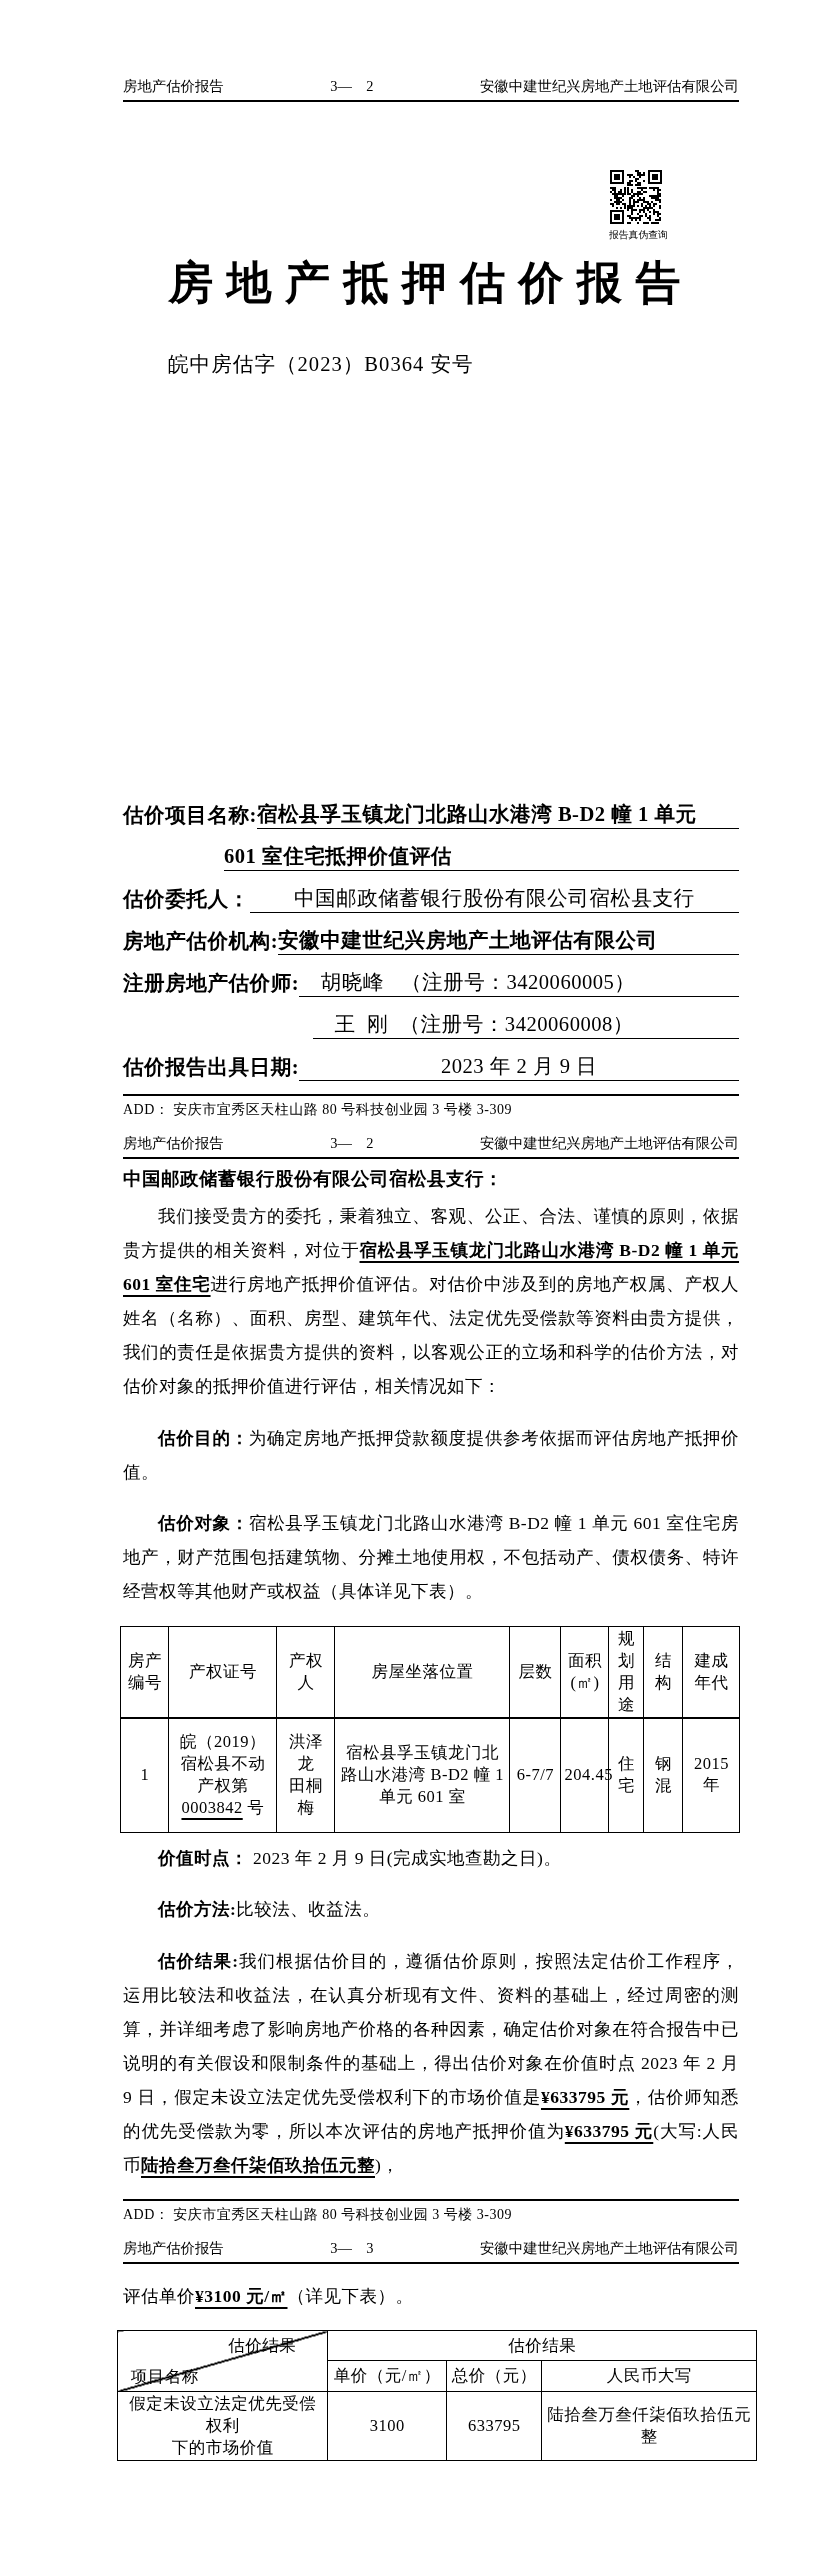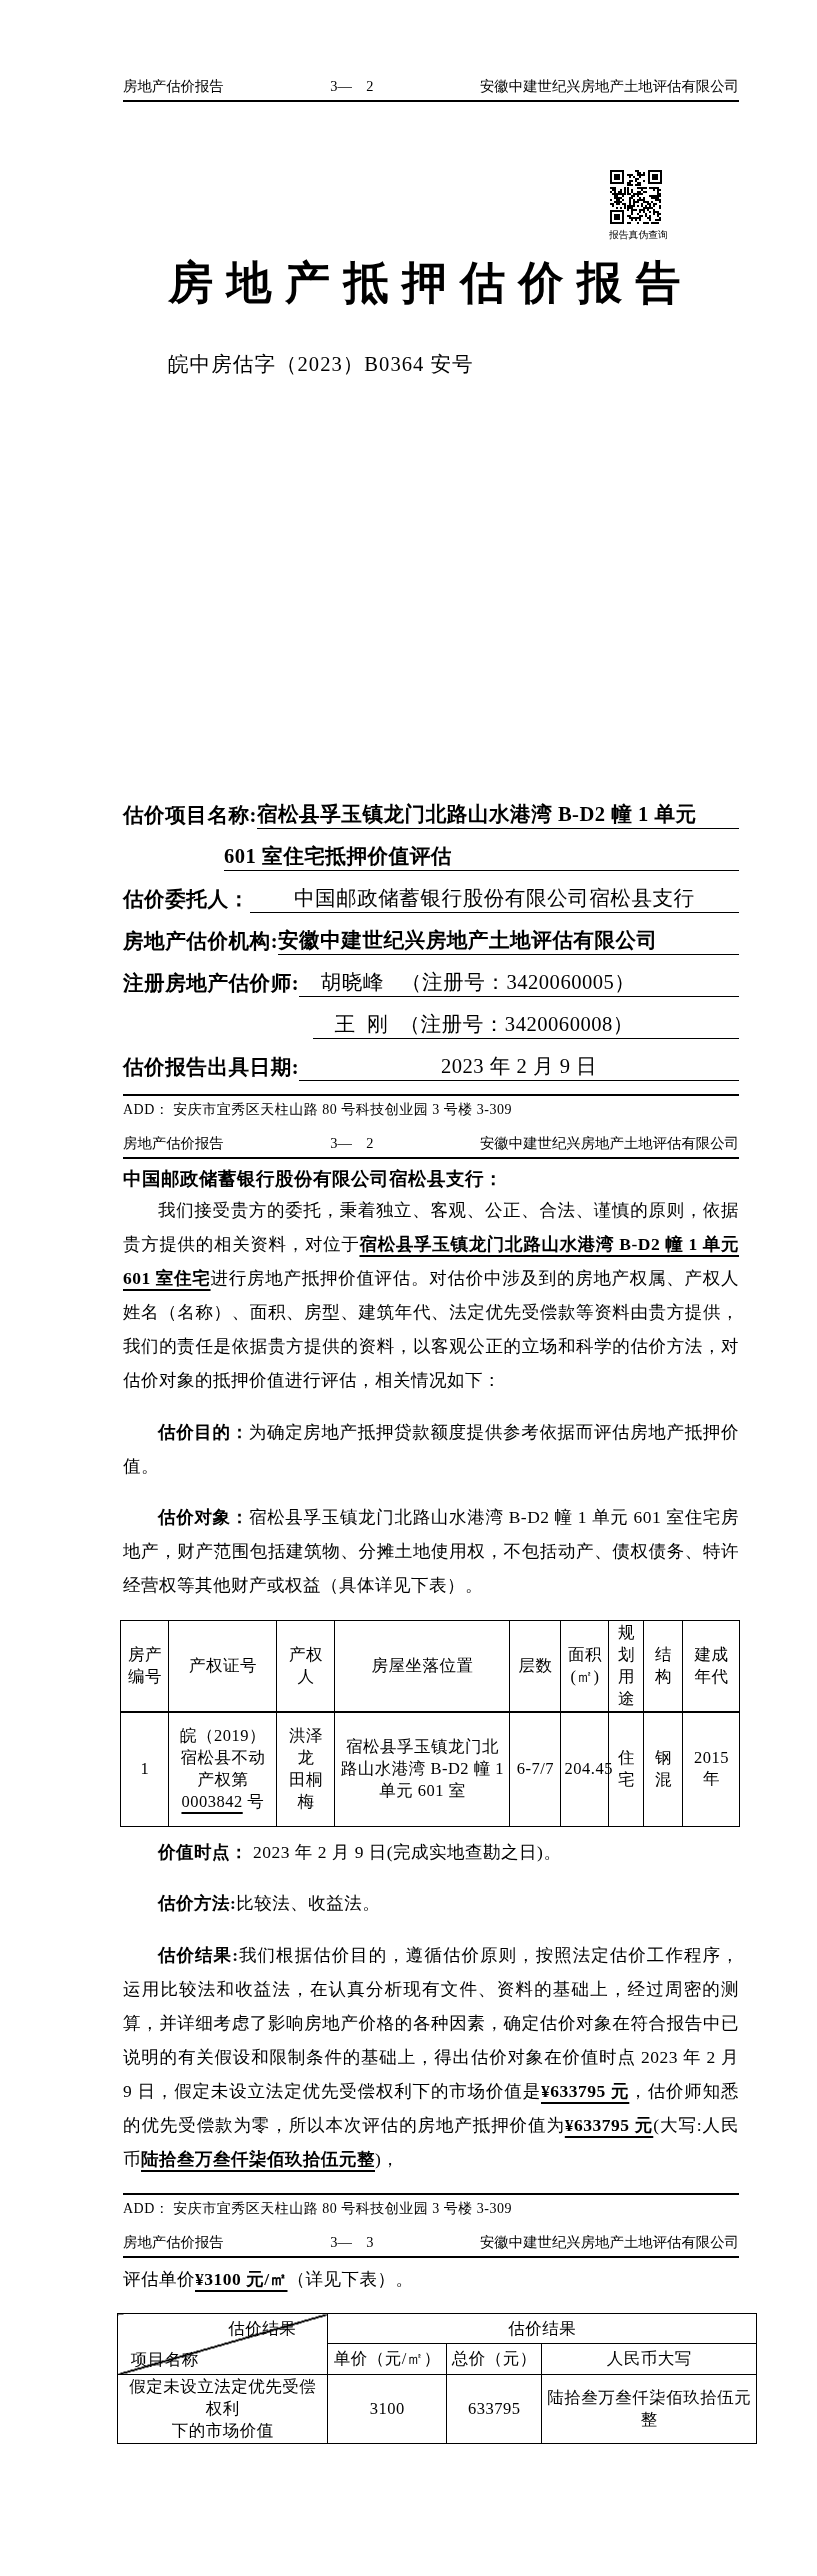--- a/index.html
+++ b/index.html
@@ -42,22 +42,22 @@
   .v-left{text-align:left;}
   .v-pad{padding-left:21.6px;}
   .lead196{width:101px;flex:none;}
   .lead368{width:190px;flex:none;}
 
   
   .letter-title{margin-top:17.5px;font-size:23px;font-weight:bold;text-align:center;
                 line-height:29px;letter-spacing:3.1px;}
   .salutation{margin-top:8.2px;font-size:18.5px;font-weight:bold;line-height:25px;letter-spacing:0.5px;}
   .para{font-size:17.5px;line-height:34px;text-align:justify;text-indent:2em;letter-spacing:0.5px;}
-  .p1{margin-top:1px;} .p2{margin-top:7.2px;} .p4{margin-top:8.2px;}
-  .unitprice{margin-top:4px;text-indent:0;}
+  .p1{margin-top:7px;} .p2{margin-top:7.2px;} .p4{margin-top:8.2px;}
+  .unitprice{margin-top:15px;text-indent:0;}
 
   
   table{border-collapse:collapse;table-layout:fixed;font-size:16.5px;}
   td{border:1px solid #000;text-align:center;vertical-align:middle;padding:1px 3.1px;
      white-space:pre-line;letter-spacing:0.5px;}
   .t1{width:618px;margin-left:-2.6px;}
   .t1 .hrow td{border-bottom:2.6px solid #000;height:46px;}
   .t1 .drow td{height:111px;}
   .t2{width:639px;margin-left:-5.7px;margin-top:0;}
   .t2 td{border-top-width:1.5px;border-bottom-width:1.5px;}

